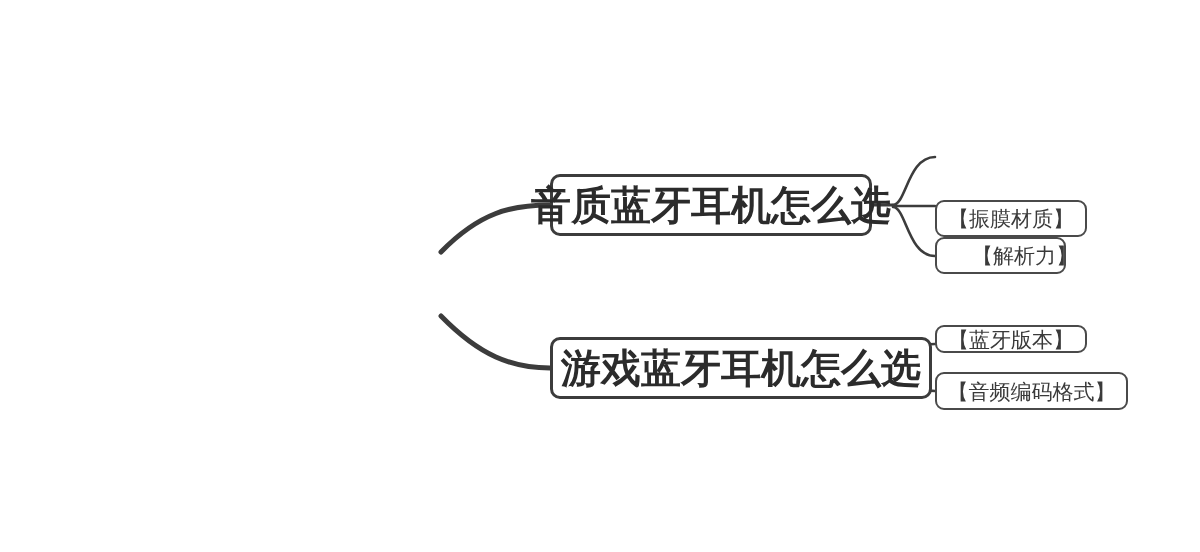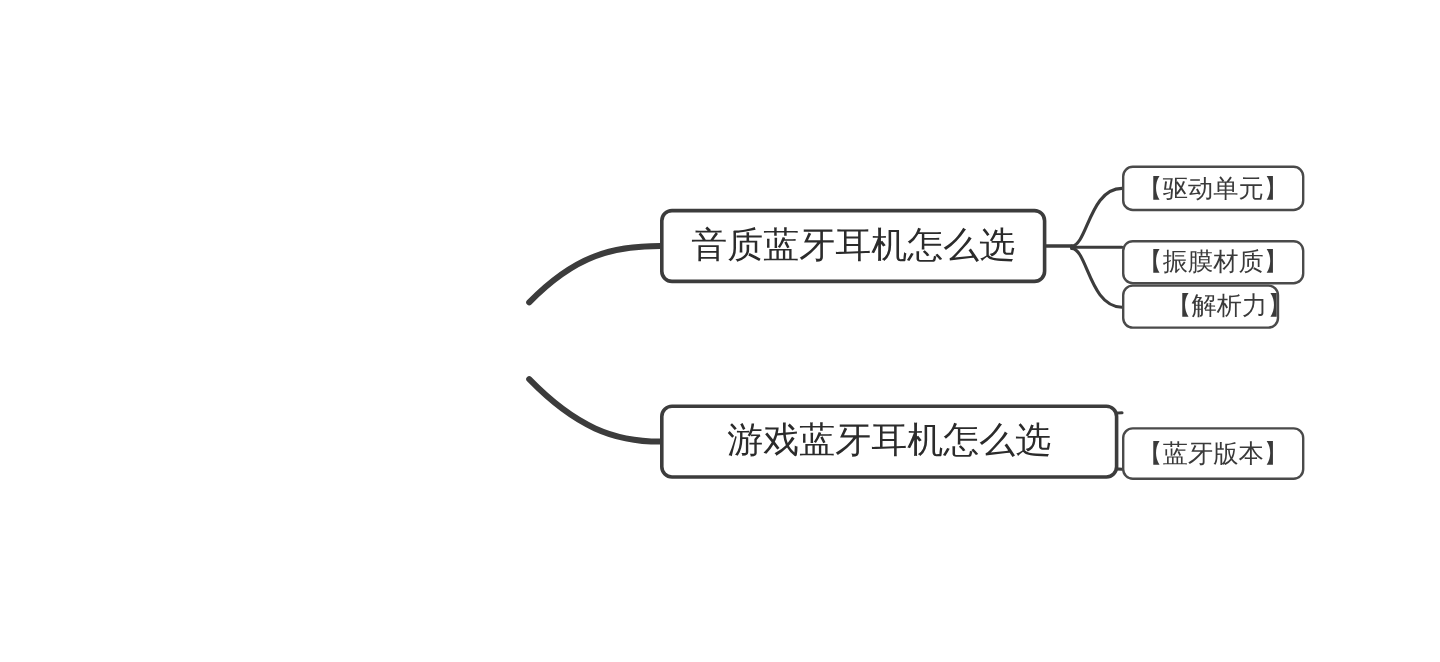--- a/index.html
+++ b/index.html
@@ -59,22 +59,22 @@
     background: #ffffff;
     border: 3px solid #3c3c3c;
     border-radius: 10px;
     display: flex;
     align-items: center;
     justify-content: center;
     z-index: 3;
   }
   .branch-label {
     color: #2b2b2b;
-    font-size: 30px;
-    font-weight: normal;
+    font-size: 40px;
+    font-weight: bold;
     line-height: 1;
     white-space: nowrap;
   }
   #branch-node-0 { left: 550px; top: 174px; width: 322px; height: 62px; }
   #branch-node-1 { left: 550px; top: 337px; width: 382px; height: 62px; }
 
   
   .leaf-node {
     position: absolute;
     box-sizing: border-box;
@@ -89,21 +89,21 @@
   .leaf-label {
     color: #3a3a3a;
     font-size: 21px;
     font-weight: normal;
     line-height: 1;
     white-space: nowrap;
   }
   #leaf-node-0-0 { left: 935px; top: 138px; width: 152px; height: 38px; }
   #leaf-node-0-1 { left: 935px; top: 200px; width: 152px; height: 37px; }
   #leaf-node-0-2 { left: 935px; top: 237px; width: 131px; height: 37px; padding-left: 48px; }
-  #leaf-node-1-0 { left: 935px; top: 325px; width: 152px; height: 44px; margin-top: 31px; }
+  #leaf-node-1-0 { left: 935px; top: 325px; width: 152px; height: 28px; }
   #leaf-node-1-1 { left: 935px; top: 372px; width: 193px; height: 38px; }
 </style>
 </head>
 <body>
 
 <div id="mindmap-canvas">
 
   <svg id="connector-layer" viewBox="0 0 1200 552" width="1200" height="552" xmlns="http://www.w3.org/2000/svg">
 
     <path d="M 441 252 C 480 212, 512 205, 550 205" fill="none" stroke="#3c3c3c" stroke-width="5" stroke-linecap="round"></path>
@@ -122,27 +122,27 @@
   </svg>
 
 
   <div class="branch-node" id="branch-node-0">
     <span class="branch-label">音质蓝牙耳机怎么选</span>
   </div>
   <div class="branch-node" id="branch-node-1">
     <span class="branch-label">游戏蓝牙耳机怎么选</span>
   </div>
 
-  <div class="leaf-node" id="leaf-node-0-0">
-    <span class="leaf-label">【驱动单元】</span>
-  </div>
   <div class="leaf-node" id="leaf-node-0-1">
     <span class="leaf-label">【振膜材质】</span>
   </div>
   <div class="leaf-node" id="leaf-node-0-2">
     <span class="leaf-label">【解析力】</span>
   </div>
 
   <div class="leaf-node" id="leaf-node-1-0">
     <span class="leaf-label">【蓝牙版本】</span>
   </div>
+  <div class="leaf-node" id="leaf-node-1-1">
+    <span class="leaf-label">【音频编码格式】</span>
+  </div>
 
 </div>
 
 </body></html>

